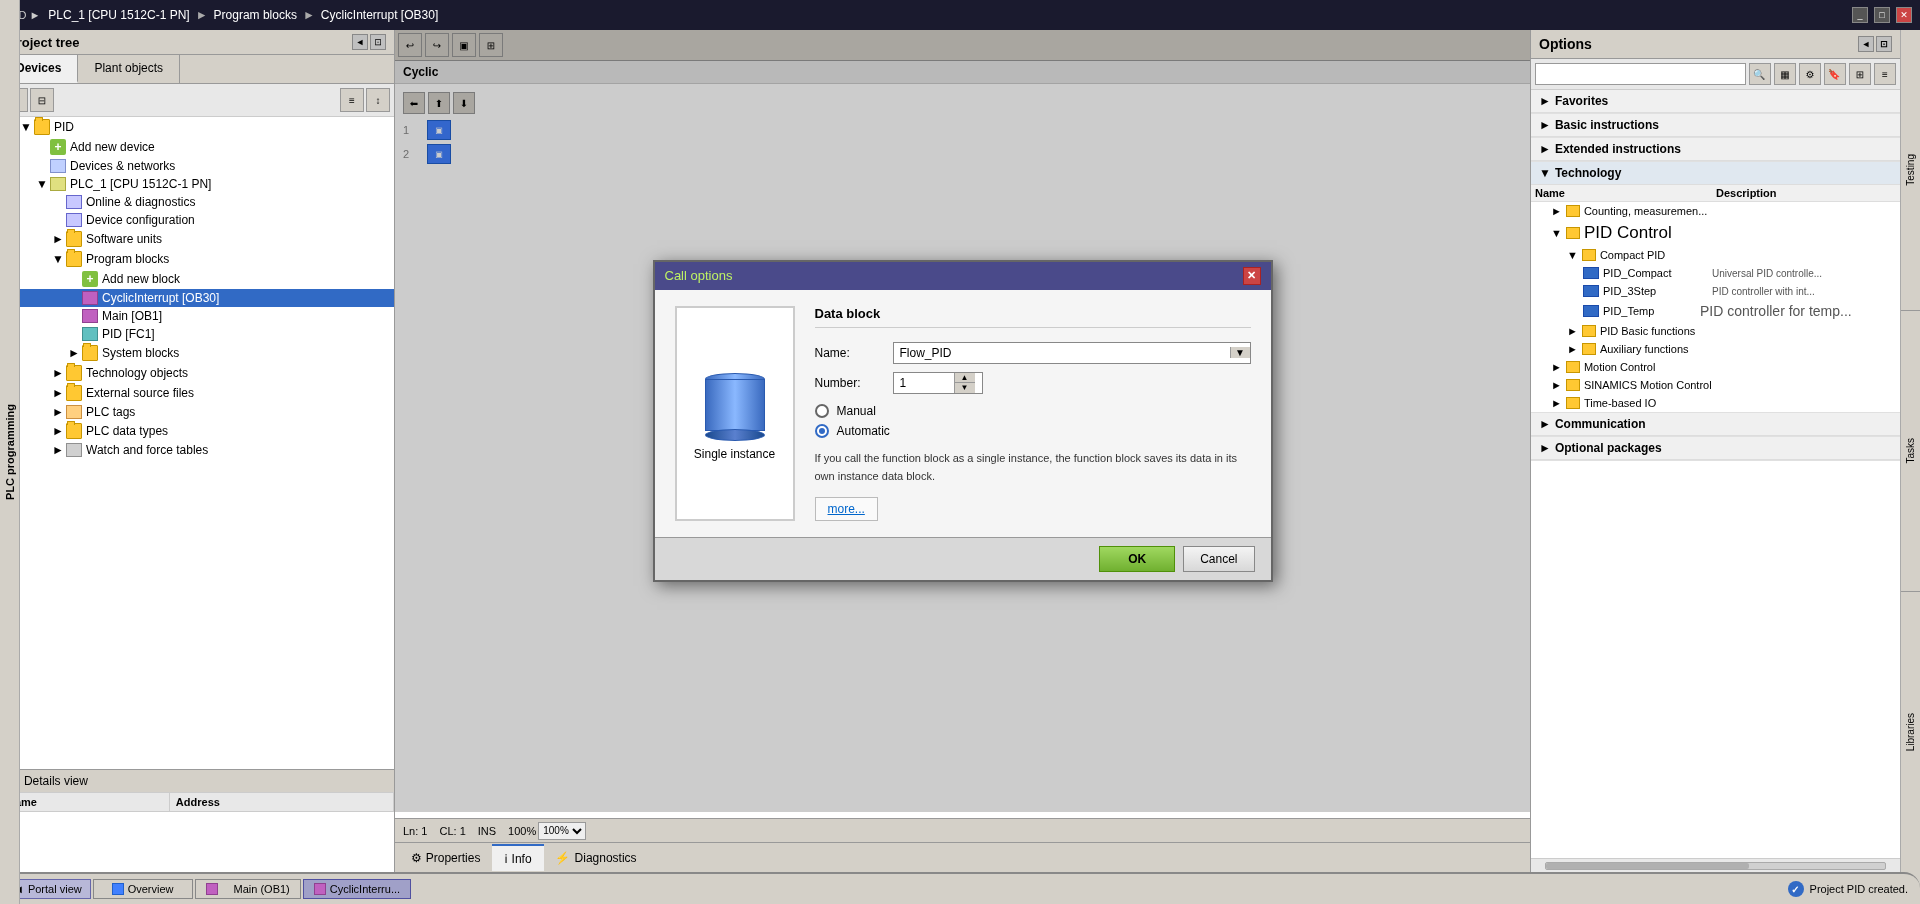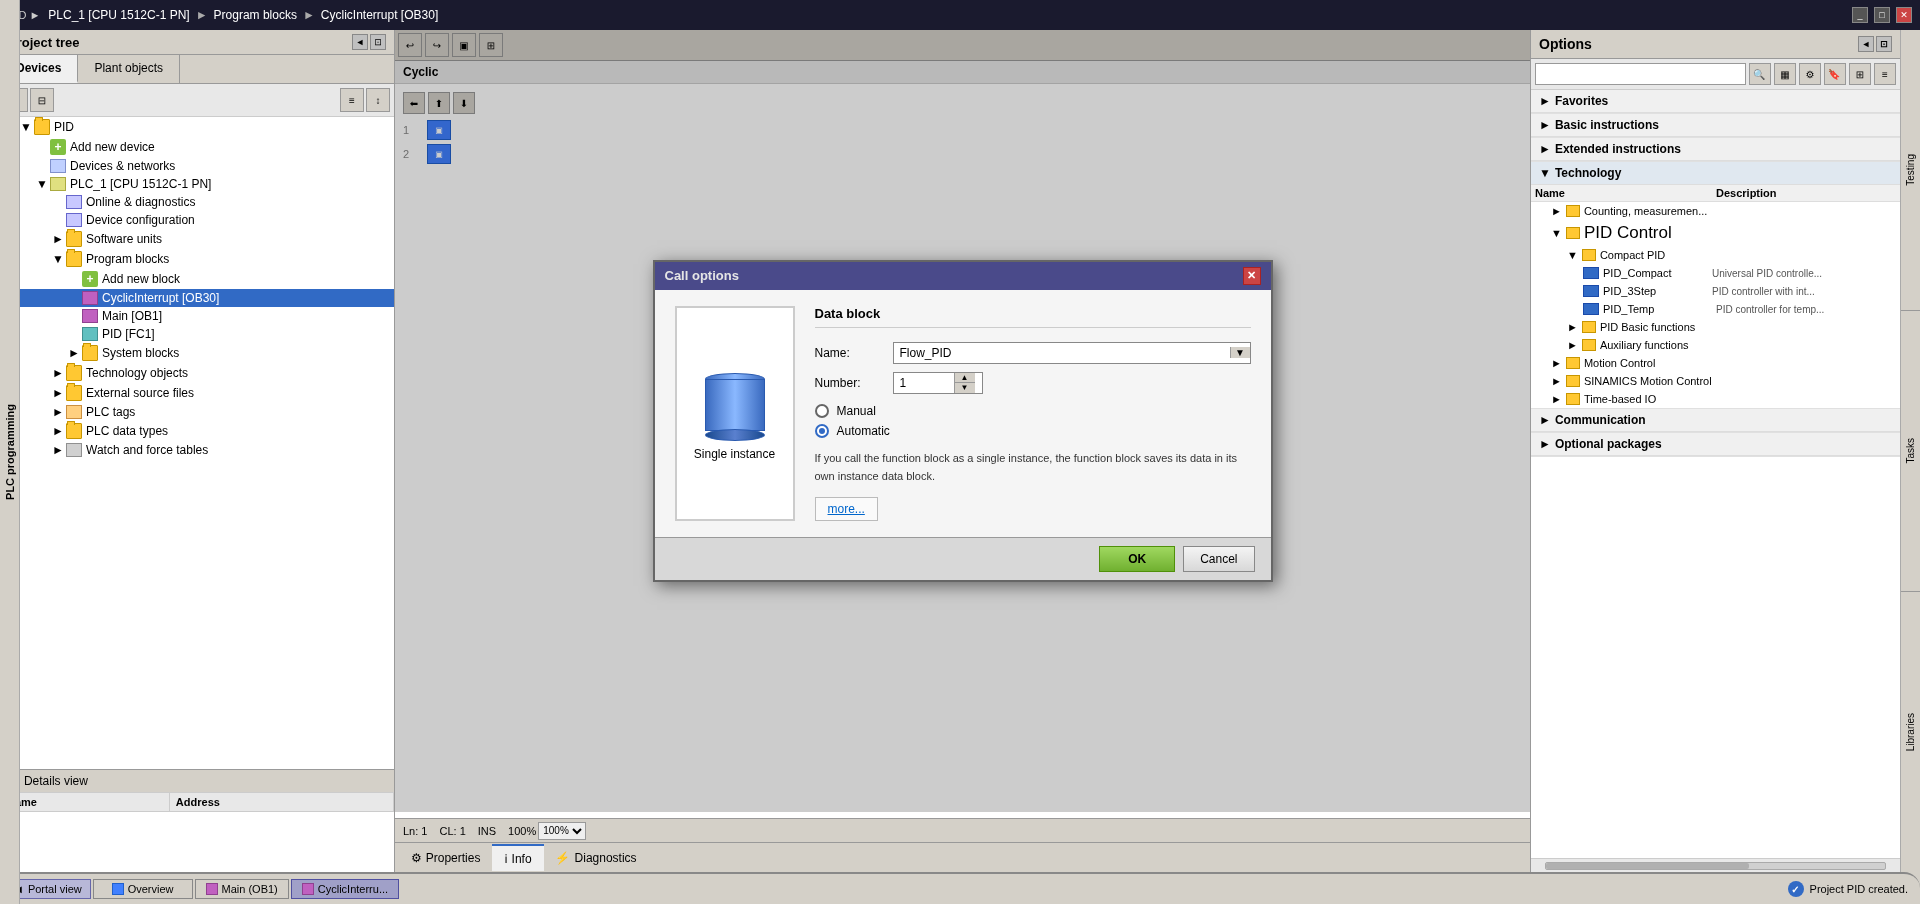--- a/index.html
+++ b/index.html
@@ -401,21 +401,21 @@
         <div class="bottom-tab">
           <span>⚡</span>
           <span>Diagnostics</span>
         </div>
       </div>
 
       <div class="modal-overlay" style="position:absolute;top:0;left:0;right:0;bottom:60px;background:rgba(0,0,0,0.2);display:flex;align-items:center;justify-content:center;z-index:50;">
         <div class="modal" style="background:#f0f0f0;border:2px solid #666;box-shadow:4px 4px 16px rgba(0,0,0,0.5);width:620px;">
 
           <div class="modal-title-bar" style="background:#4a4a8a;padding:5px 10px;display:flex;align-items:center;justify-content:space-between;">
-            <span style="color:#e5e5e5;font-size:13px;font-weight:bold;">Call options</span>
+            <span style="color:#bef264;font-size:13px;font-weight:normal;">Call options</span>
             <div style="width:18px;height:18px;background:#cc4444;border:1px solid #aa2222;display:flex;align-items:center;justify-content:center;color:white;font-size:11px;cursor:pointer;font-weight:bold;">✕</div>
           </div>
 
           <div class="modal-body" style="display:flex;padding:16px 20px;gap:20px;background:#f5f5f5;">
 
             <div class="modal-icon-area" style="width:120px;display:flex;flex-direction:column;align-items:center;justify-content:center;gap:2px;border:2px solid #ccc;background:white;padding:10px;">
               <div style="position:relative;width:70px;height:80px;display:flex;align-items:center;justify-content:center;">
                 <div style="position:absolute;top:8px;left:5px;width:60px;height:12px;background:linear-gradient(to right,#3a6abf,#8ab8ff,#3a6abf);border-radius:50%;border:1px solid #2a5aaf;"></div>
                 <div style="position:absolute;top:14px;left:5px;width:60px;height:52px;background:linear-gradient(to right,#3a6abf,#8ab8ff,#3a6abf);border:1px solid #2a5aaf;"></div>
                 <div style="position:absolute;bottom:4px;left:5px;width:60px;height:12px;background:linear-gradient(to right,#1a4a8f,#5a80cf,#1a4a8f);border-radius:50%;border:1px solid #2a5aaf;"></div>
@@ -571,26 +571,26 @@
             </div>
 
             <div style="padding:3px 8px 3px 52px;display:flex;align-items:center;justify-content:space-between;cursor:pointer;font-size:11px;">
               <div style="display:flex;align-items:center;gap:4px;">
                 <div style="width:16px;height:12px;background:#316ac5;border:1px solid #1a4aaa;"></div>
                 <span>PID_3Step</span>
               </div>
               <span style="color:#555;font-size:10px;width:180px;overflow:hidden;text-overflow:ellipsis;white-space:nowrap;">PID controller with int...</span>
             </div>
 
-            <div style="padding:3px 4px 3px 52px;display:flex;align-items:center;justify-content:space-between;cursor:pointer;font-size:11px;">
+            <div style="padding:3px 20px 3px 52px;display:flex;align-items:center;justify-content:space-between;cursor:pointer;font-size:11px;">
               <div style="display:flex;align-items:center;gap:4px;">
                 <div style="width:16px;height:12px;background:#316ac5;border:1px solid #1a4aaa;"></div>
                 <span>PID_Temp</span>
               </div>
-              <span style="color:#555;font-size:10px;width:180px;overflow:hidden;text-overflow:ellipsis;white-space:nowrap;">PID controller for temp...</span>
+              <span style="color:#555;font-size:14px;width:180px;overflow:hidden;text-overflow:ellipsis;white-space:nowrap;">PID controller for temp...</span>
             </div>
 
             <div class="inst-item" style="padding:3px 8px 3px 36px;display:flex;align-items:center;gap:4px;">
               <span>►</span>
               <div style="width:14px;height:12px;background:#ffc832;border:1px solid #c89600;"></div>
               <span style="font-size:11px;">PID Basic functions</span>
             </div>
 
             <div class="inst-item" style="padding:3px 8px 3px 36px;display:flex;align-items:center;gap:4px;">
               <span>►</span>
@@ -643,21 +643,21 @@
 
   <div class="taskbar" style="background:#d4d0c8;border-top:2px solid #888;height:32px;display:flex;align-items:center;padding:0 4px;gap:2px;">
     <div class="taskbar-btn" style="padding:3px 8px;background:#b8b8d8;border:1px solid #6666aa;font-size:11px;display:flex;align-items:center;gap:4px;">
       <span>◄</span>
       <span>Portal view</span>
     </div>
     <div class="taskbar-btn" style="padding:3px 18px;background:#d4d0c8;border:1px solid #888;font-size:11px;display:flex;align-items:center;gap:4px;">
       <div style="width:12px;height:12px;background:#4080ff;border:1px solid #2060cc;"></div>
       <span>Overview</span>
     </div>
-    <div class="taskbar-btn" style="padding:3px 10px;background:#d4d0c8;border:1px solid #888;font-size:11px;display:flex;align-items:center;gap:4px;">
+    <div class="taskbar-btn" style="padding:3px 10px;background:#d4d0c8;border:1px solid #888;font-size:11px;display:flex;align-items:center;gap:16px;">
       <div style="width:12px;height:12px;background:#c060c0;border:1px solid #904090;"></div>
       <span>Main (OB1)</span>
     </div>
     <div class="taskbar-btn taskbar-active" style="padding:3px 10px;background:#a0a0c8;border:1px solid #5050a0;font-size:11px;display:flex;align-items:center;gap:4px;">
       <div style="width:12px;height:12px;background:#c060c0;border:1px solid #904090;"></div>
       <span>CyclicInterru...</span>
     </div>
     <div style="flex:1;"></div>
     <div style="display:flex;align-items:center;gap:6px;padding:0 8px;">
       <div style="width:16px;height:16px;background:#316ac5;border-radius:50%;display:flex;align-items:center;justify-content:center;">

